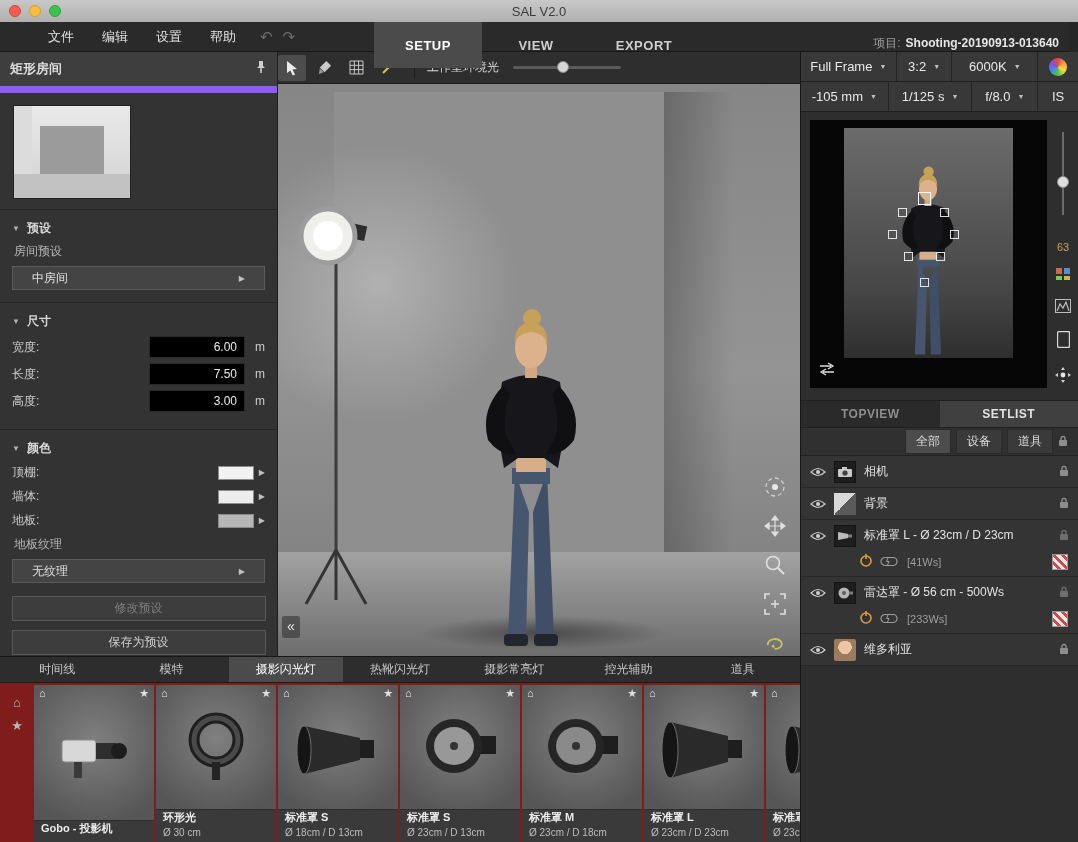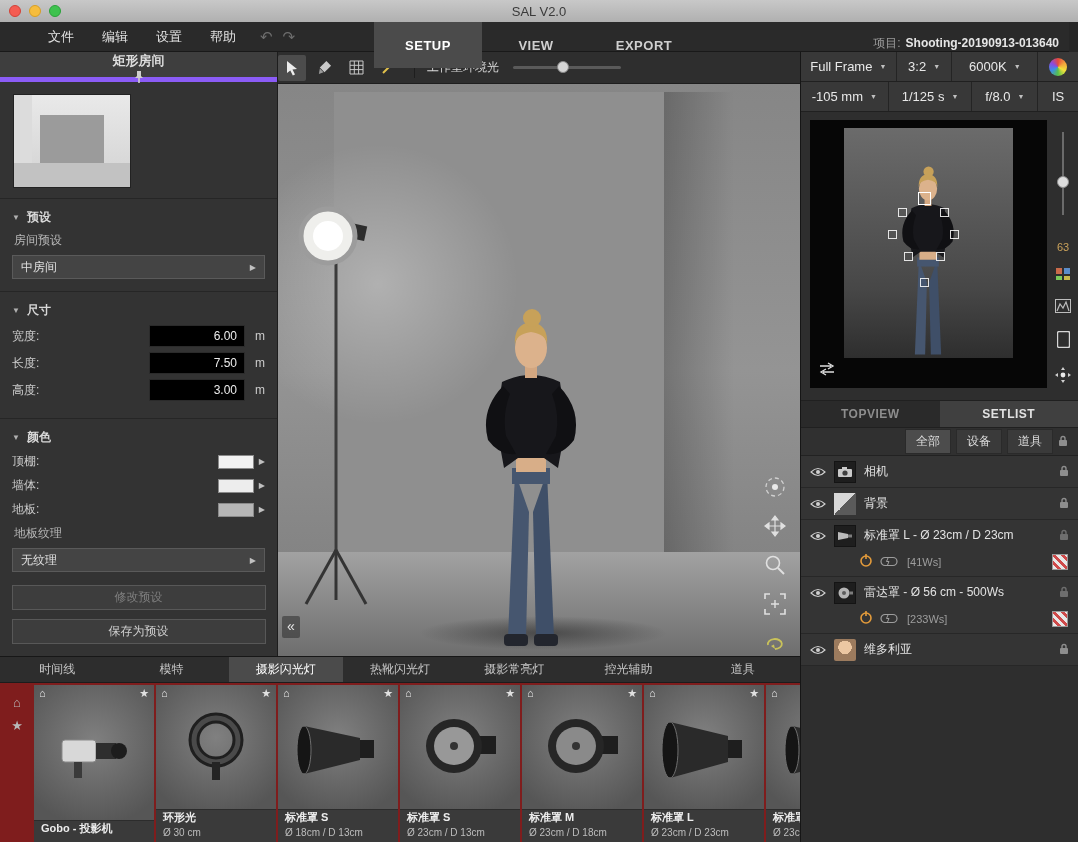--- a/index.html
+++ b/index.html
@@ -27,35 +27,35 @@
   .main-tab { width:108px; display:flex; align-items:center; justify-content:center;
     font-size:13px; font-weight:bold; color:#cfcfcf; letter-spacing:.5px; }
   .main-tab.active { background:#4b4b4b; color:#ffffff; }
   .project { position:absolute; right:10px; top:0; height:42px; display:flex; align-items:center; gap:5px; font-size:12px; }
   .project .plabel { color:#9a9a9a; }
   .project .pname { color:#e6e6e6; font-weight:bold; }
 
   
   .left-panel { position:absolute; top:52px; left:0; width:278px; height:604px;
     background:#333333; border-right:1px solid #1d1d1d; overflow:hidden; z-index:5; }
-  .lp-header { height:30px; background:#3e3e3e; border-bottom:5px solid #8b5cf6;
-    display:flex; align-items:center; justify-content:space-between; padding:0 10px;flex-direction:column; }
+  .lp-header { height:30px; background:#3e3e3e; border-bottom:7px solid #8b5cf6;
+    display:flex; align-items:center; justify-content:space-between; padding:17px 10px; }
   .lp-title { font-size:13px; font-weight:bold; color:#dcdcdc; }
   .room-thumb { margin:12px 0 10px 13px; width:118px; height:94px;
     background:linear-gradient(#e9e9e9,#d2d2d2); position:relative; border:1px solid #222; }
   .room-thumb .backwall { position:absolute; left:26px; width:64px; top:20px; height:50px; background:#9b9b9b; }
   .room-thumb .sidewall { position:absolute; left:0; top:0; bottom:24px; width:18px; background:#dcdcdc; }
   .room-thumb .floorpart { position:absolute; left:0; right:0; bottom:0; height:24px; background:#c2c2c2; }
   .sec-divider { border-top:1px solid #262626; margin-top:8px; }
   .section { padding:6px 12px 4px 12px; }
   .sec-h { display:flex; align-items:center; gap:7px; font-size:12px; font-weight:bold; color:#d8d8d8; margin:4px 0 6px 0; }
   .tri { font-size:8px; color:#b0b0b0; }
   .mini-label { font-size:12px; color:#b8b8b8; margin:4px 0 6px 2px; }
   .dropdown { height:24px; background:#444444; border:1px solid #5a5a5a; display:flex;
-    align-items:center; justify-content:space-between; padding:0 8px; font-size:12px; color:#e0e0e0; cursor:default; }
+    align-items:center; justify-content:space-between; padding:0 19px; font-size:12px; color:#e0e0e0; cursor:default; }
   .dd-arrow { font-size:8px; color:#c0c0c0; }
   .field-row { display:flex; align-items:center; margin:5px 0; font-size:12px; color:#cccccc; }
   .field-input { margin-left:auto; width:96px; height:22px; line-height:20px; background:#000000;
     border:1px solid #2b2b2b; color:#ececec; text-align:right; padding:0 7px; font-size:12px; }
   .unit { width:20px; text-align:right; color:#cccccc; }
   .color-row { display:flex; align-items:center; margin:7px 0; font-size:12px; color:#cccccc; }
   .swatch-wrap { margin-left:auto; display:flex; align-items:center; gap:5px; }
   .swatch { width:36px; height:14px; border:1px solid #8a8a8a; }
   .lp-btn { display:block; width:254px; margin:9px auto 0 auto; height:25px; background:#3d3d3d;
     border:1px solid #585858; color:#cfcfcf; font-size:12px; text-align:center; line-height:23px; }

